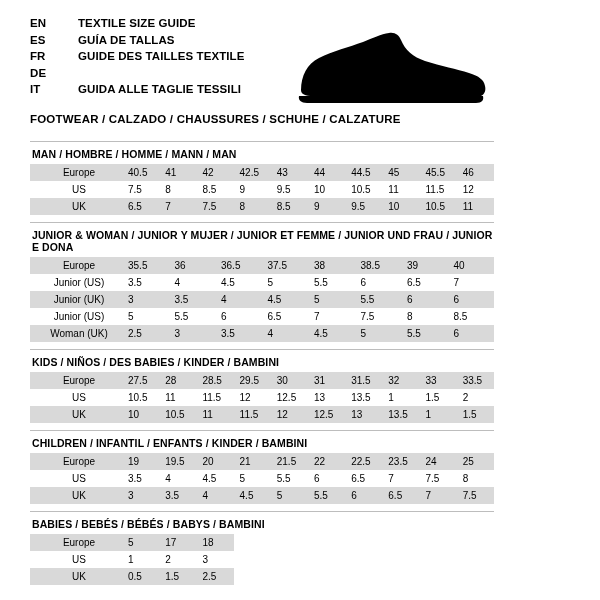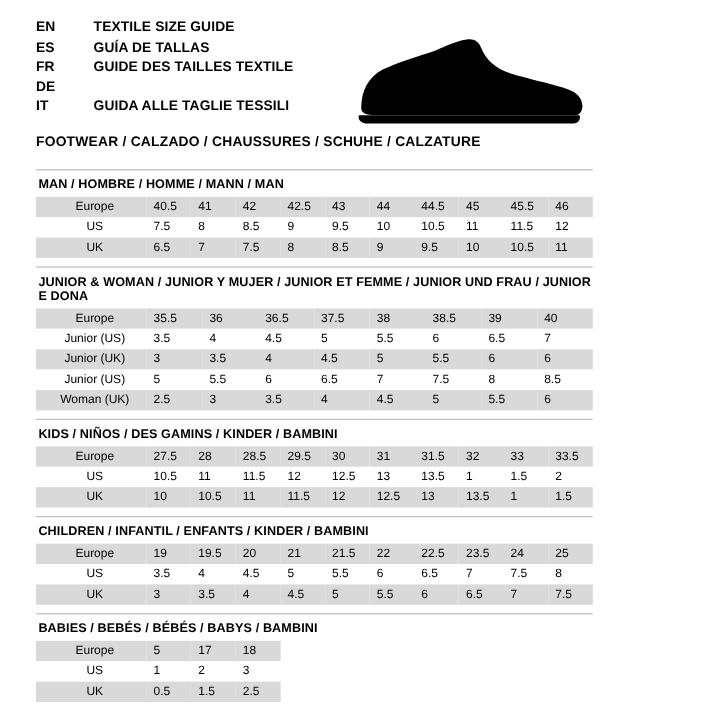--- a/index.html
+++ b/index.html
@@ -234,21 +234,21 @@
         <td>5.5</td>
         <td>6</td>
       </tr>
     </tbody>
       </table>
   </div>
 
   <hr class="spacer-rule">
 
   <div class="section">
-    <div class="section-title">KIDS / NIÑOS / DES GAMINS / KINDER / BAMBINI</div>
+    <div class="section-title">KIDS / NIÑOS / DES BABIES / KINDER / BAMBINI</div>
     <table>
       <tbody>
           <tr class="shaded">
         <td class="label">Europe</td>
         <td>27.5</td>
         <td>28</td>
         <td>28.5</td>
         <td>29.5</td>
         <td>30</td>
         <td>31</td>

